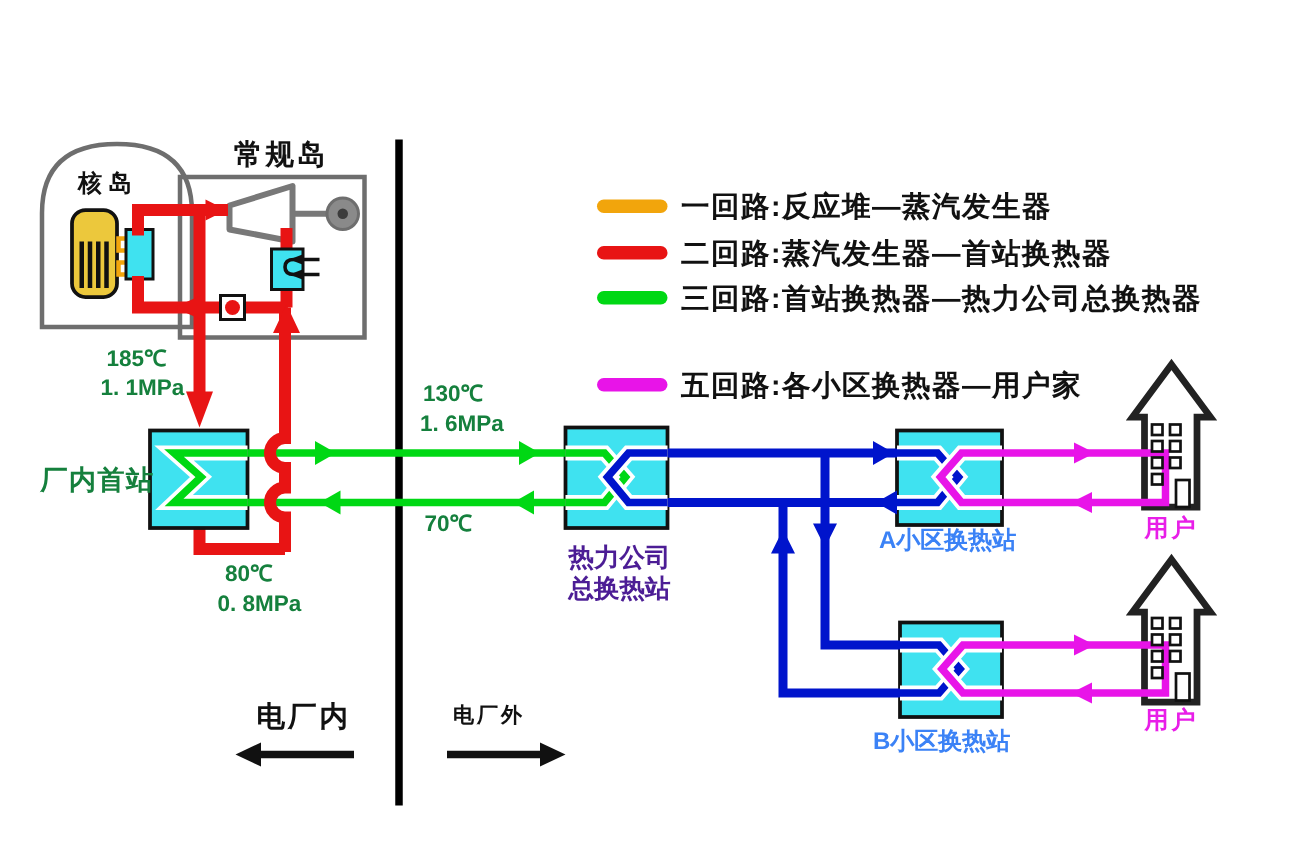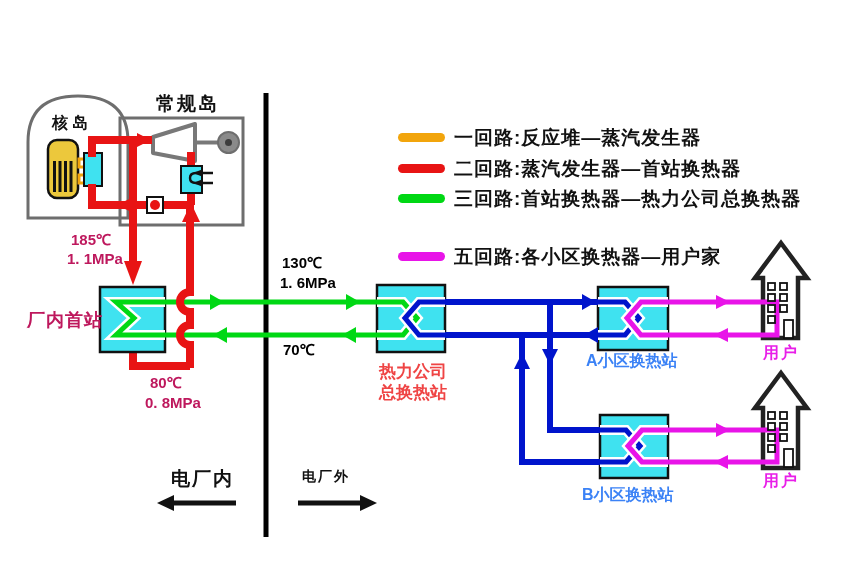--- a/index.html
+++ b/index.html
@@ -1,23 +1,23 @@
 <!DOCTYPE html>
 <html><head>
 <meta charset="utf-8">
 <style>
   html,body{margin:0;padding:0;background:#fff;}
   .stage{position:relative;width:862px;height:575px;background:#ffffff;overflow:hidden;
          font-family:"Liberation Sans", sans-serif;}
   .stage svg{position:absolute;left:0;top:0;}
   .lbl{position:absolute;font-weight:bold;white-space:nowrap;line-height:1.15;}
   .black-label{color:#111;}
-  .red-label{color:#be185d;}
-  .green-temp{color:#000000;}
-  .green-station{color:#ef4444;}
+  .red-label{color:#15803d;}
+  .green-temp{color:#15803d;}
+  .green-station{color:#4c1d95;}
   .blue-label{color:#3b82f6;}
   .magenta-label{color:#e81ee8;}
   .legend-row{position:absolute;left:398px;display:flex;align-items:center;height:21px;margin-top:33px;}
   .legend-pill{width:47px;height:9px;border-radius:5px;flex:0 0 auto;margin-right:9px;}
   .legend-text{font-weight:bold;font-size:19px;letter-spacing:1px;color:#111;}
 </style>
 </head>
 <body>
 
 <div class="stage">

